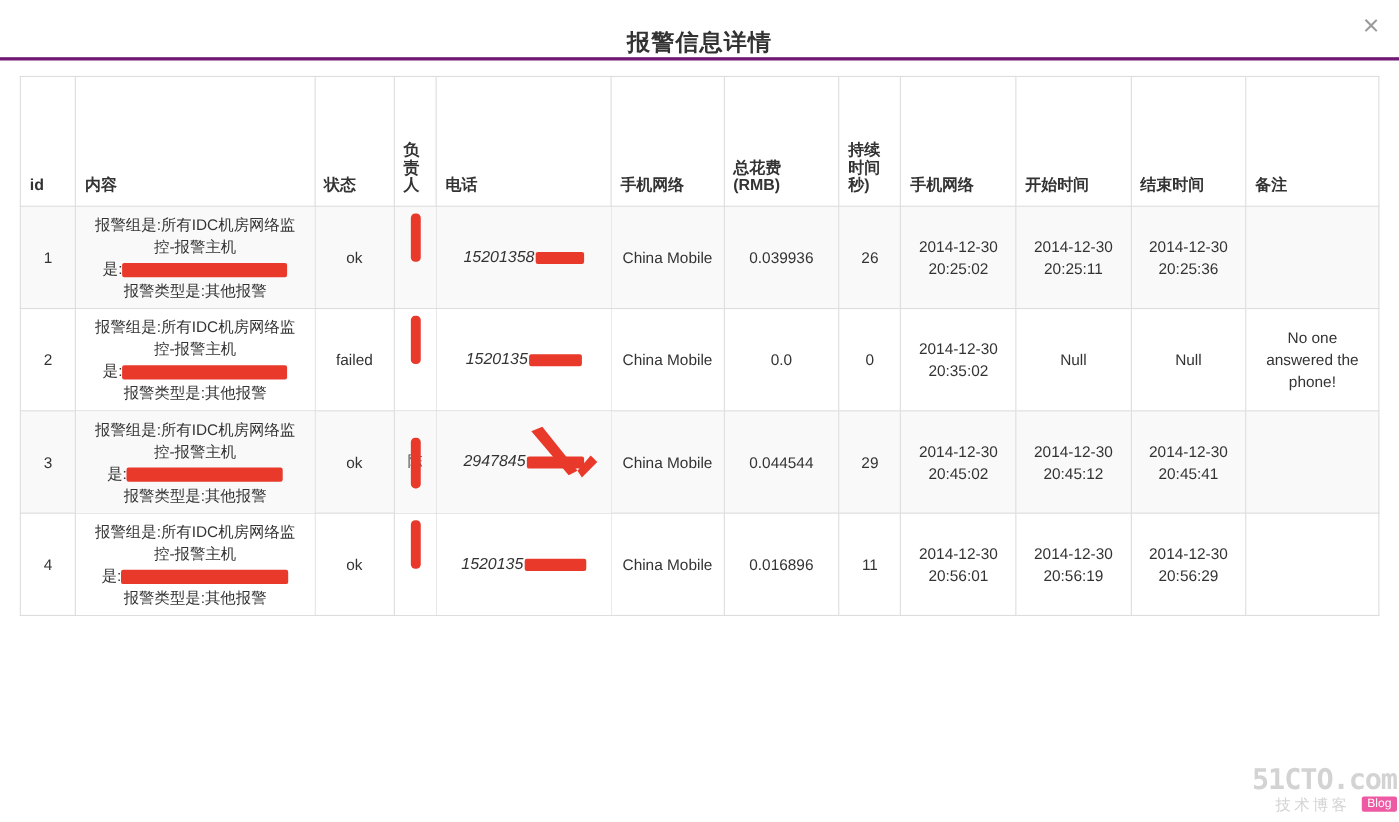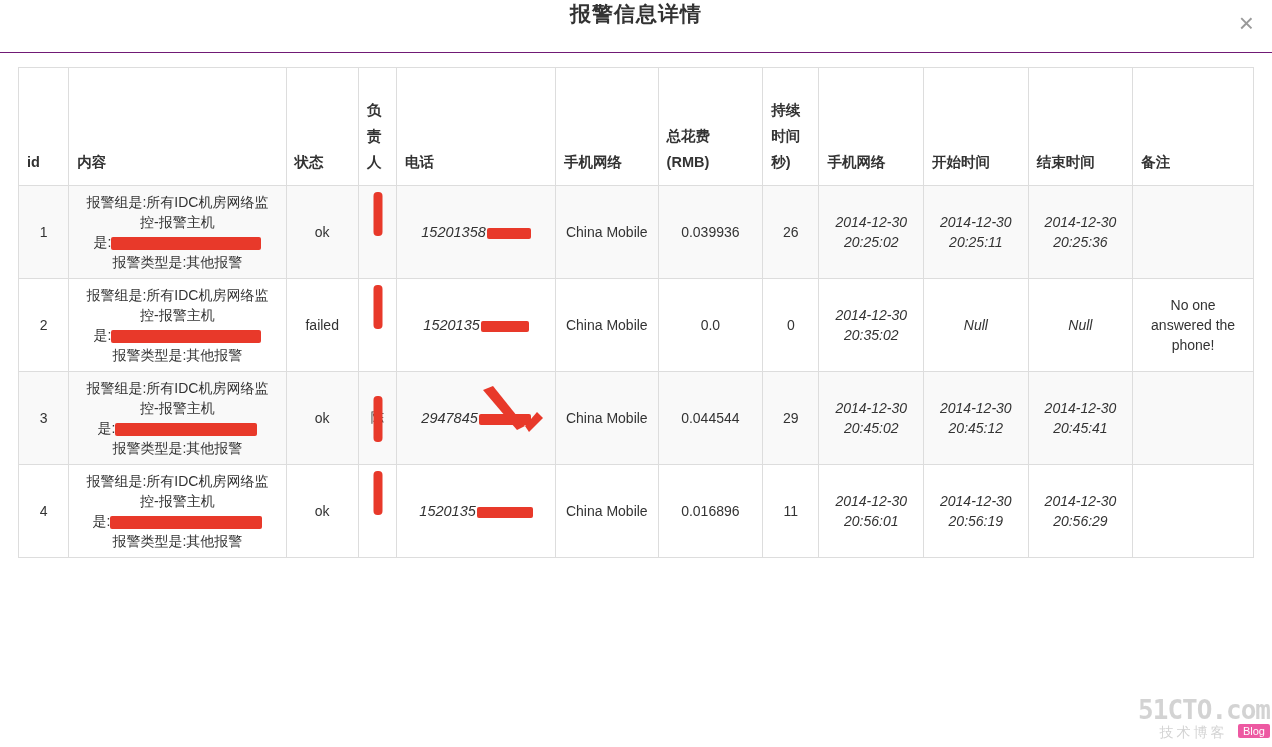--- a/index.html
+++ b/index.html
@@ -17,23 +17,23 @@
   }
   .modal {
     width: 1272px;
     height: 747px;
     background: #ffffff;
     box-sizing: border-box;
     position: relative;
   }
   .modal-header {
     height: 52px;
-    border-bottom: 1px solid #701a75;
+    border-bottom: 3px solid #701a75;
     display: flex;
-    align-items: flex-start;
+    align-items: flex-end;
     justify-content: center;
     position: relative;
   }
   .modal-title {
     font-size: 21px;
     font-weight: bold;
     color: #333333;
     letter-spacing: 1px;
   }
   .close-icon {
@@ -63,21 +63,21 @@
     padding: 6px 8px;
     box-sizing: border-box;
   }
   table.alarm-table thead th {
     height: 118px;
     vertical-align: bottom;
     font-weight: bold;
     text-align: left;
     color: #333333;
     font-size: 14.5px;
-    line-height: 26px;
+    line-height: 16px;
     padding-bottom: 10px;
   }
   table.alarm-table tbody td {
     text-align: center;
     line-height: 20px;
     color: #333333;
   }
   tbody tr.row-odd td {
     background: #f9f9f9;
   }
@@ -171,21 +171,21 @@
   .wm-blog {
     display: inline-block;
     background: #ec4899;
     color: #ffffff;
     font-size: 11px;
     padding: 1px 5px;
     border-radius: 2px;
     margin-left: 6px;
     vertical-align: 2px;
   }
-  .nowrap { white-space: pre-line; font-style: italic; }
+  .nowrap { white-space: pre-line; }
 </style>
 </head>
 <body>
 
 <div class="modal">
 
   <div class="modal-header">
     <div class="modal-title">报警信息详情</div>
     <div class="close-icon">×</div>
   </div>

